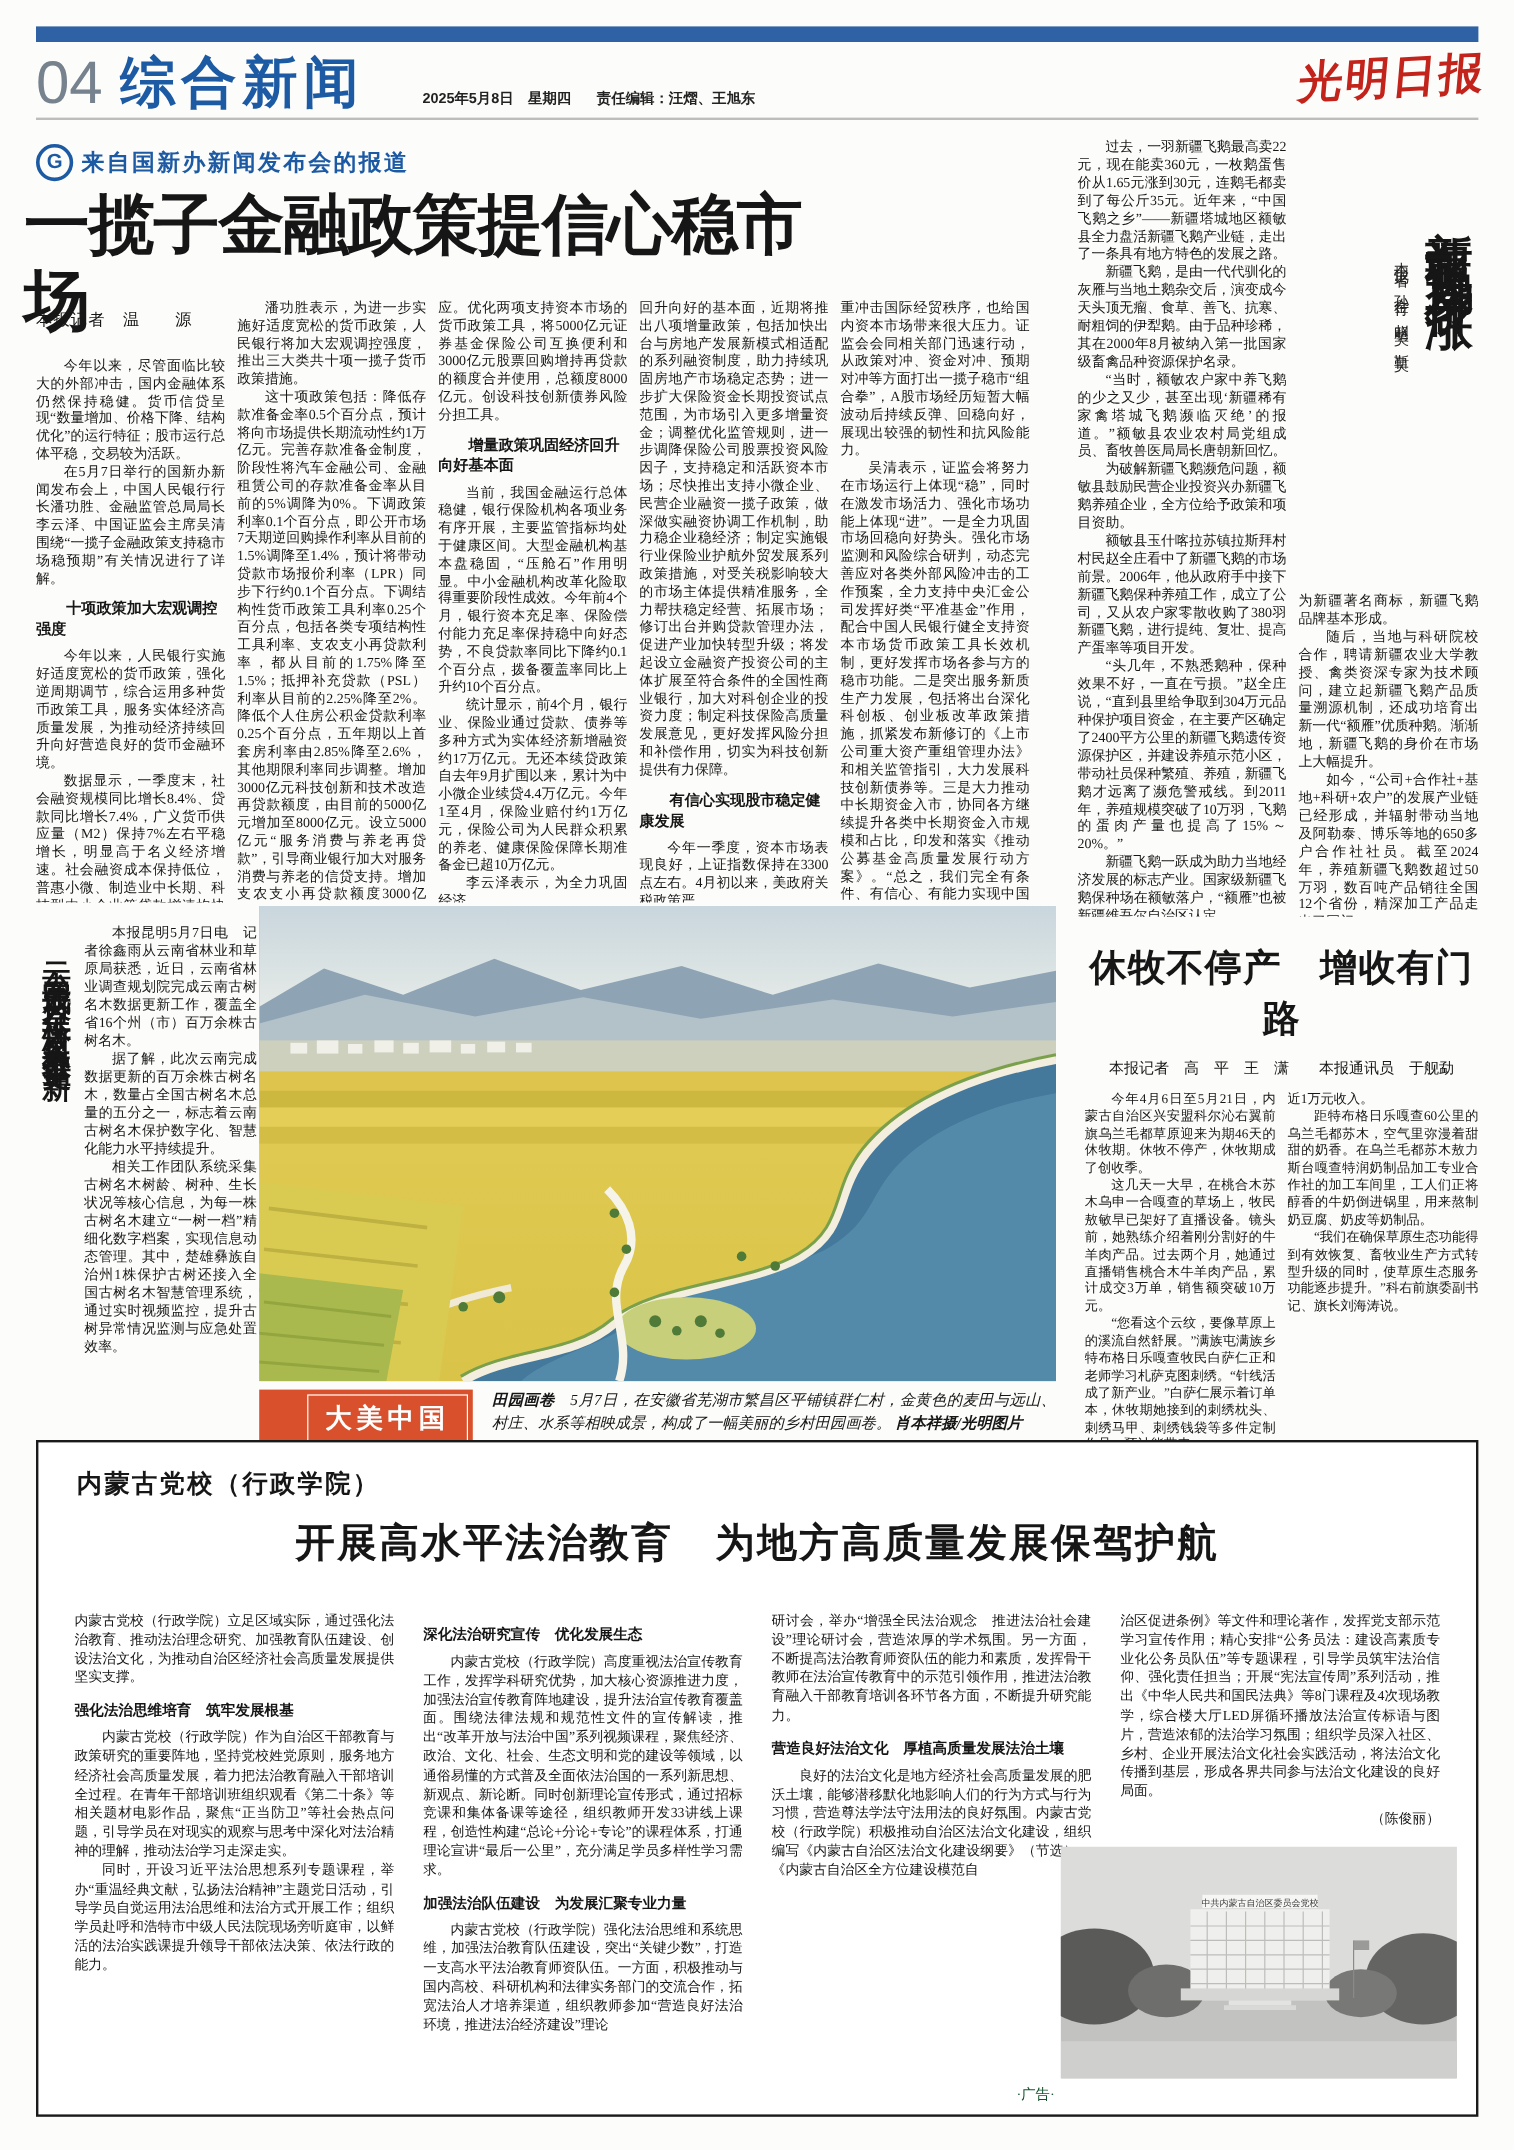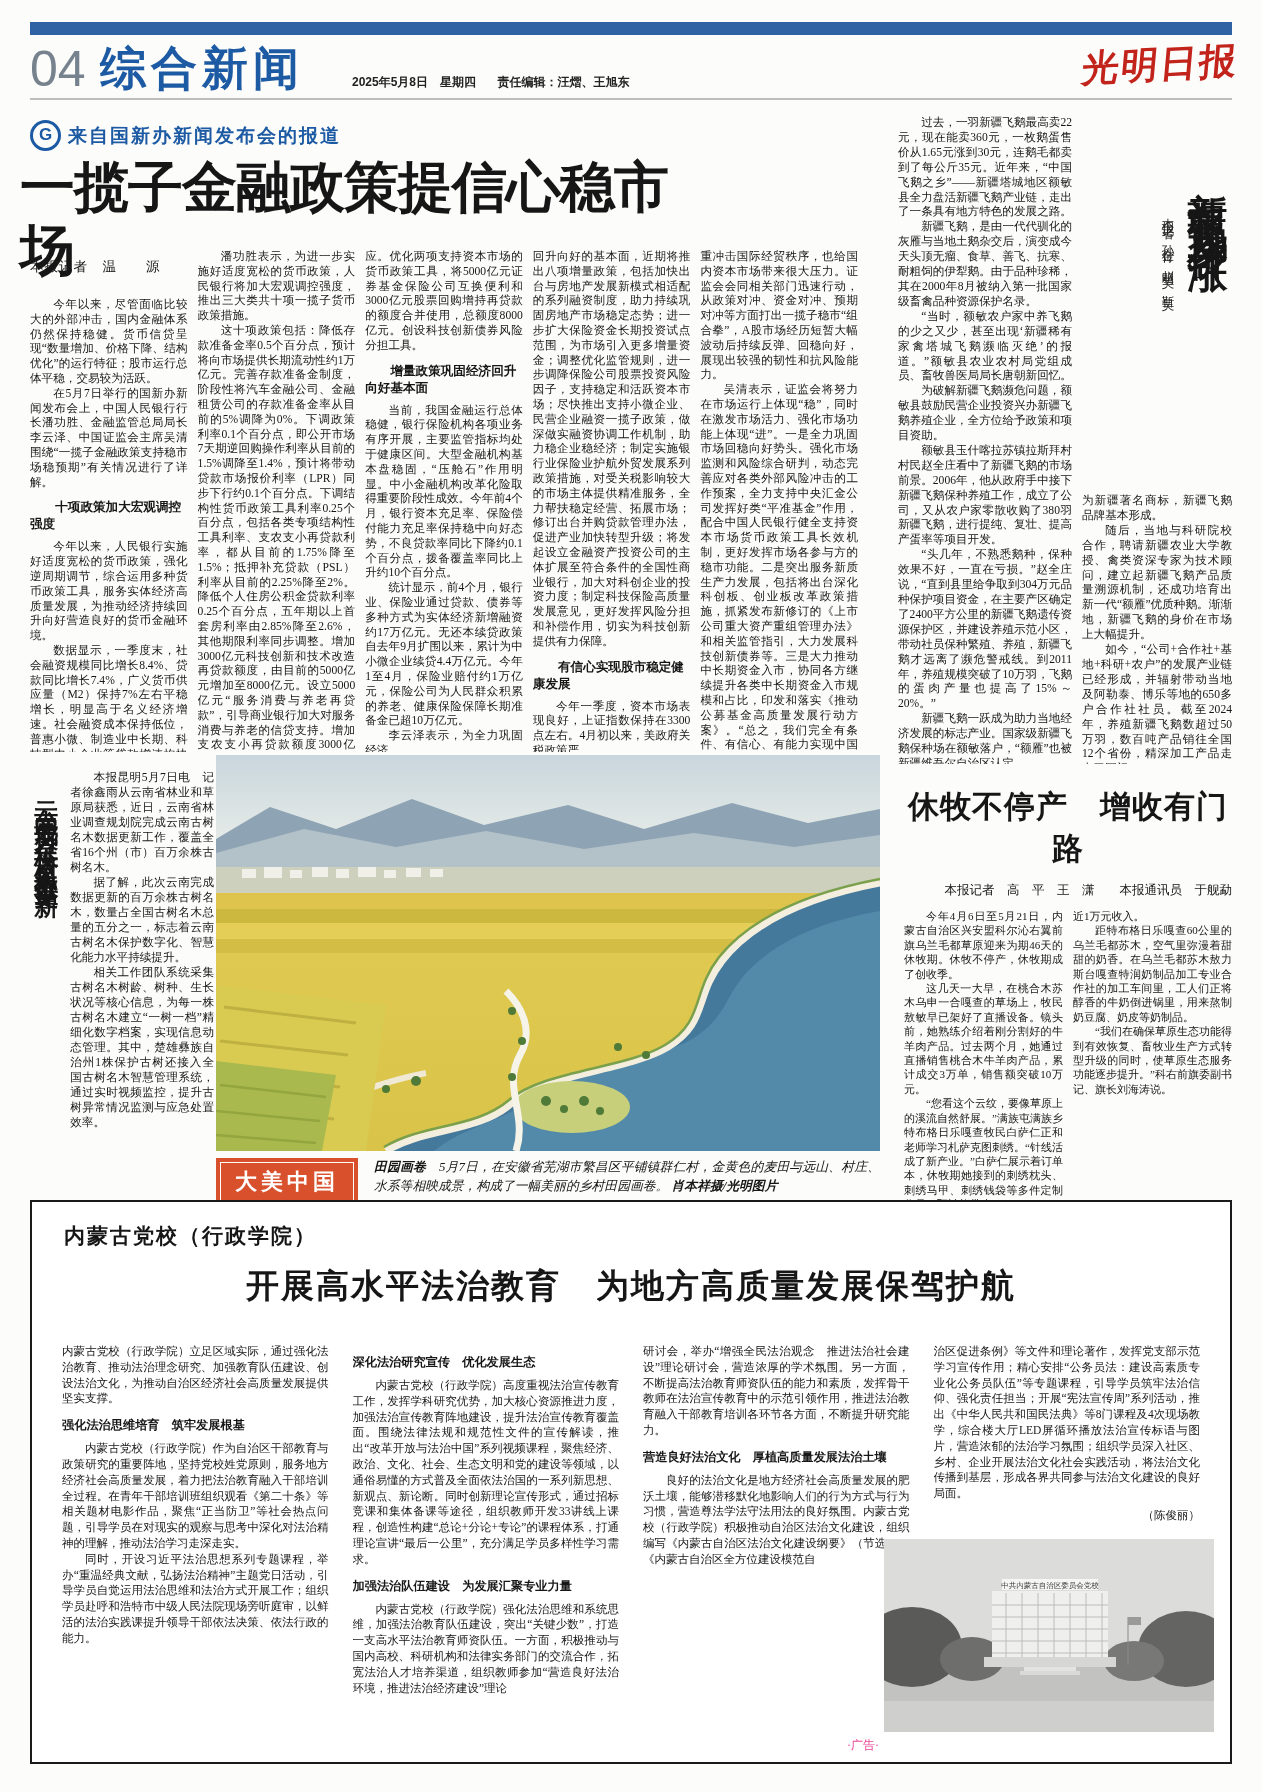--- a/index.html
+++ b/index.html
@@ -49,43 +49,43 @@
   .yn .p{font-size:11.6px;line-height:15px;}
 
   
   .photo{left:216px;top:755px;width:664px;height:396px;overflow:hidden;background:#dfc94e;}
   .photo svg{display:block;}
 
   
   .cap{left:216px;top:1158px;width:664px;display:flex;gap:16px;}
   .badge{background:#d9512c;padding:4px;height:38px;}
   .badge-in{border:1.5px solid #fff;height:100%;display:flex;align-items:center;padding:0 14px;
-            color:#fff;font:900 22px "Liberation Sans","DejaVu Sans",sans-serif;letter-spacing:4px;}
+            color:#fff;font:900 22px "Liberation Sans","DejaVu Sans",sans-serif;letter-spacing:4px;margin-left:36px;}
   .cap-text{flex:1;font-size:12.8px;line-height:19px;font-style:italic;text-align:justify;}
   .cap-text b{font-style:italic;}
   .cap-credit{white-space:nowrap;font-weight:bold;}
 
   
   .xm{left:904px;top:786px;width:328px;}
   .xm-title{font-size:31px;font-weight:900;text-align:center;letter-spacing:1px;margin:0;}
-  .xm-by{text-align:right;font-size:12.5px;margin:12px 0 10px;}
+  .xm-by{text-align:center;font-size:12.5px;margin:12px 0 10px;}
   .xm-cols{display:flex;gap:10px;height:316px;overflow:hidden;}
   .xm-cols .col .p{font-size:11px;line-height:14.4px;}
 
   
   .ad{left:30px;top:1200px;width:1198px;height:560px;border:2px solid #1a1a1a;background:#fff;}
   .ad-kicker{position:absolute;left:32px;top:20px;font:900 21px "Liberation Sans","DejaVu Sans",sans-serif;letter-spacing:2px;}
   .ad-title{position:absolute;left:0;right:0;top:62px;text-align:center;font-size:33px;font-weight:900;letter-spacing:2px;margin:0;}
   .ad-cols{position:absolute;left:30px;right:30px;top:142px;bottom:14px;display:flex;gap:24px;}
   .ad-col{flex:1;overflow:hidden;}
   .ad-col .p{font-size:11.5px;line-height:15.8px;}
   .ad-col .ch{text-align:left;text-indent:0;font-size:12.2px !important;line-height:16px !important;margin:10px 0 8px;}
   .credit{text-align:right;font-size:11.5px;margin-top:6px;}
   .ad-photo{position:absolute;right:16px;bottom:30px;width:330px;height:193px;background:#dcdcda;}
-  .ad-marker{position:absolute;left:815px;bottom:8px;font-size:12px;color:#ec4899;}
+  .ad-marker{position:absolute;left:815px;bottom:8px;font-size:12px;color:#14532d;}
 </style>
 </head>
 <body>
 
 <div id="page">
 
   <div class="abs topbar"></div>
   <div class="abs pagenum">04</div>
   <div class="abs secname">综合新闻</div>
   <div class="abs dateline sans">

